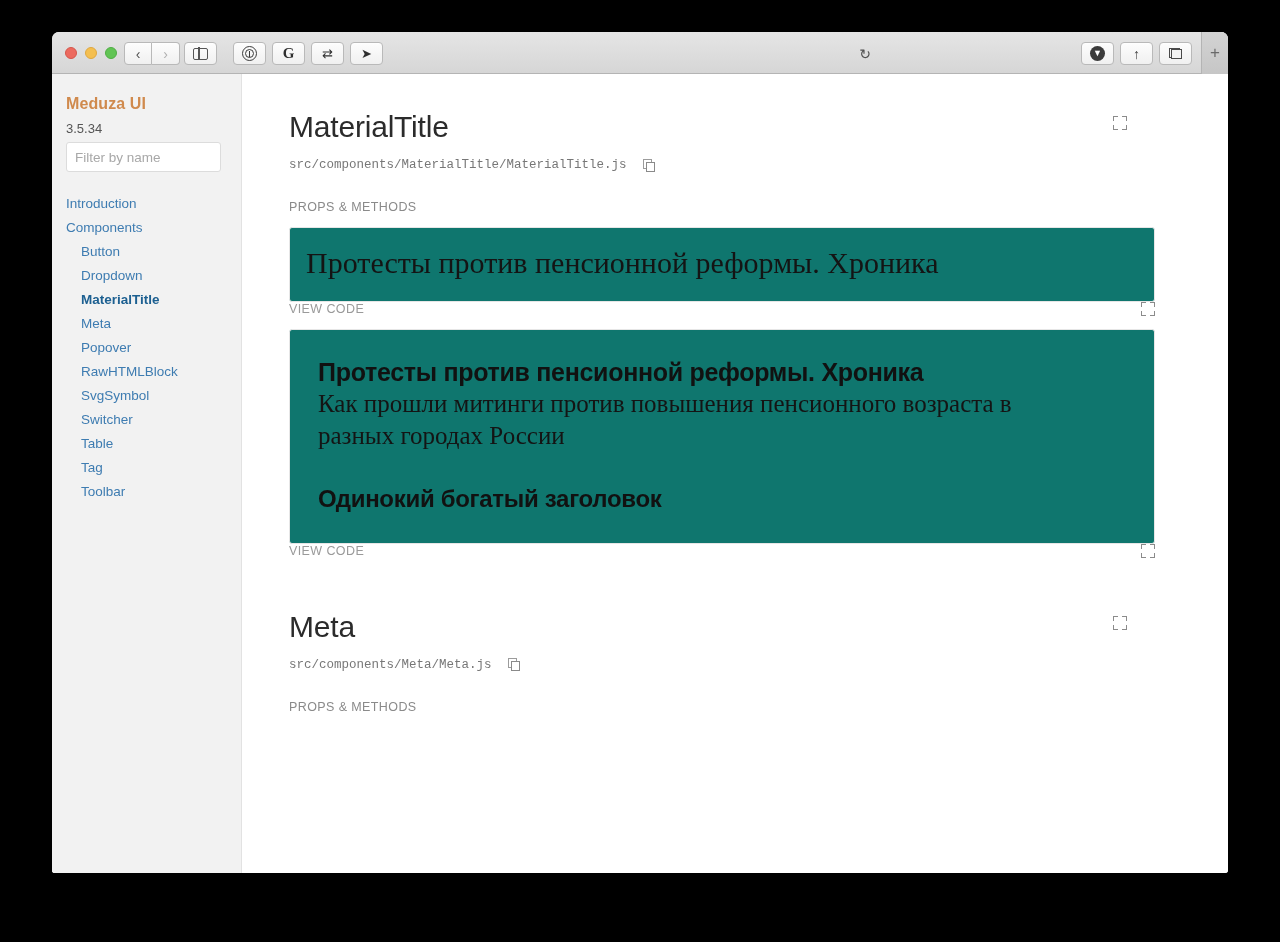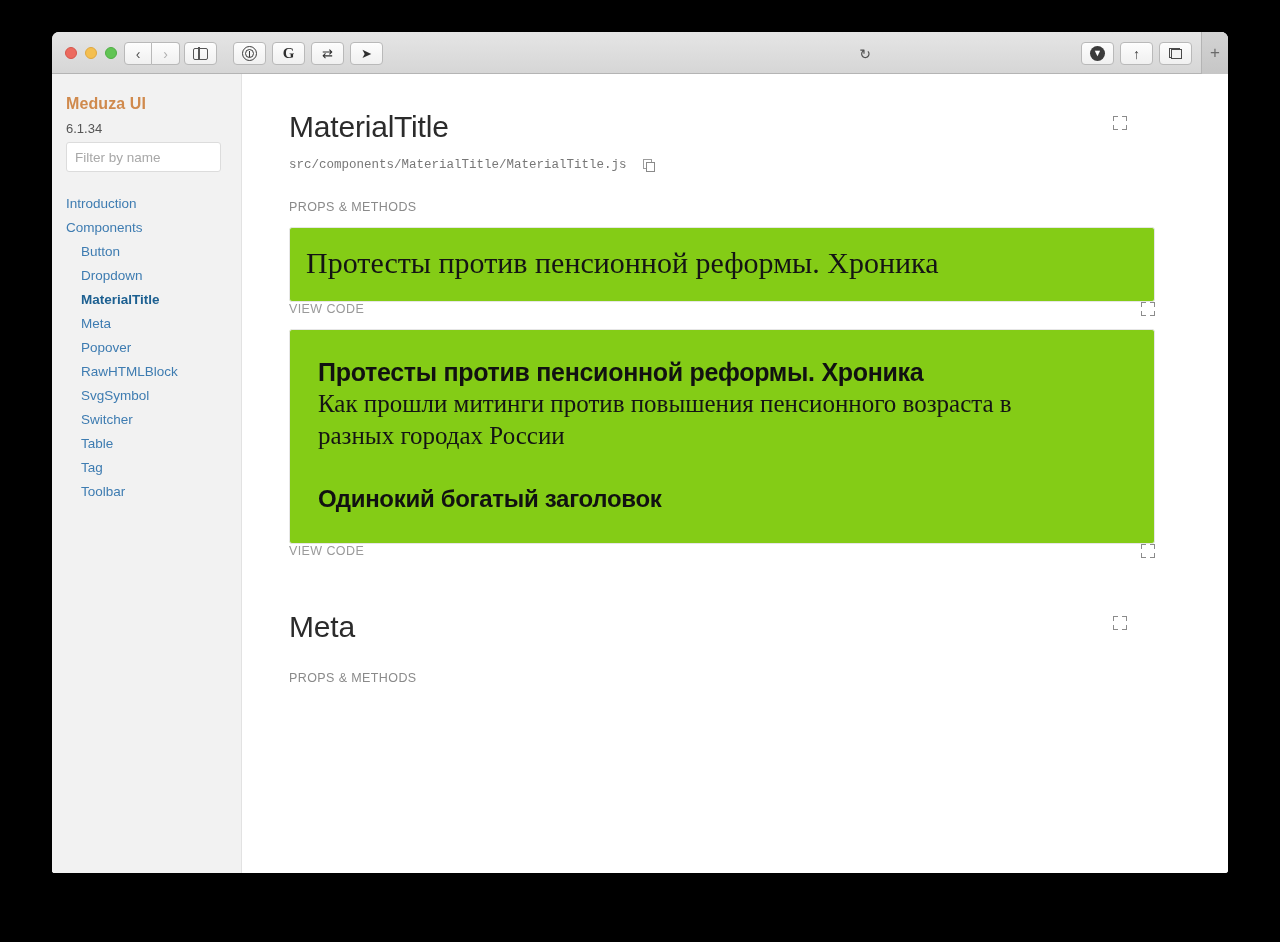--- a/index.html
+++ b/index.html
@@ -149,21 +149,21 @@
     font-size: 12.5px; color: #8a8a8a; letter-spacing: .4px;
   }
   .example-title {
     margin-top: 21px;
     font-size: 19px; color: #3c3c3c; font-weight: 400;
   }
   .example-box {
     margin-top: 13px;
     border: 1px solid #e6e6e6;
     border-radius: 3px;
-    background: #84cc16;
+    background: #0f766e;
     padding: 18px 16px;
   }
   .box-simple { padding: 18px 16px 20px 16px; }
   .box-rich { padding: 26px 28px 30px 28px; }
 
   .mt-simple {
     font-family: "Liberation Serif", serif;
     font-size: 30px; color: #141414; line-height: 1.15;
   }
   .mt-rich-first {
@@ -291,21 +291,21 @@
 
     <div id="new-tab-button">
       <span>+</span>
     </div>
   </div>
 
   <div id="page">
 
     <div id="sidebar">
       <div id="app-title">Meduza UI</div>
-      <div id="app-version">6.1.34</div>
+      <div id="app-version">3.5.34</div>
 
       <input id="filter-input" type="text" placeholder="Filter by name" style="">
 
       <div id="nav-list">
         <div class="nav-item">Introduction</div>
         <div class="nav-item">Components</div>
         <div class="nav-item child">Button</div>
         <div class="nav-item child">Dropdown</div>
         <div class="nav-item child active">MaterialTitle</div>
         <div class="nav-item child">Meta</div>
@@ -374,19 +374,26 @@
 
       <div class="section">
         <div class="section-expand">
           <span class="expand-icon">
             <i class="tl2"></i><i class="tr2"></i><i class="bl2"></i><i class="br2"></i>
           </span>
         </div>
 
         <div class="comp-title">Meta</div>
 
+        <div class="comp-path">
+          <span>src/components/Meta/Meta.js</span>
+          <span class="copy-icon">
+            <span class="back"></span>
+              <span class="front"></span>
+          </span>
+        </div>
 
         <div class="props-label">PROPS &amp; METHODS</div>
       </div>
 
     </div>
   </div>
 </div>
 
 </body></html>

